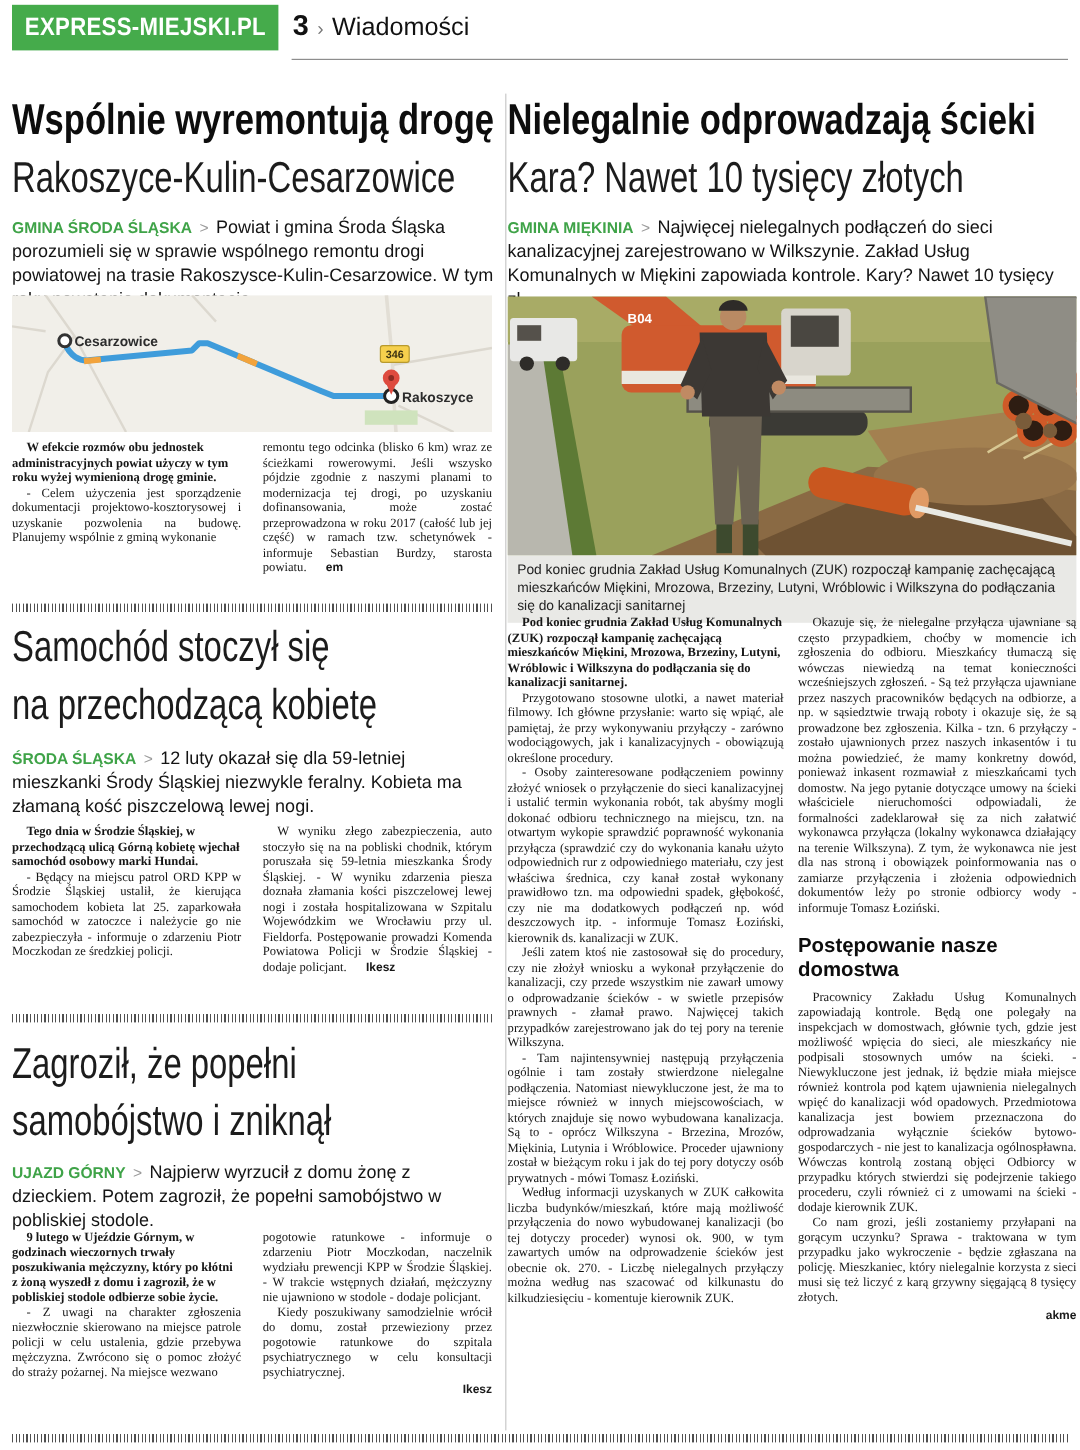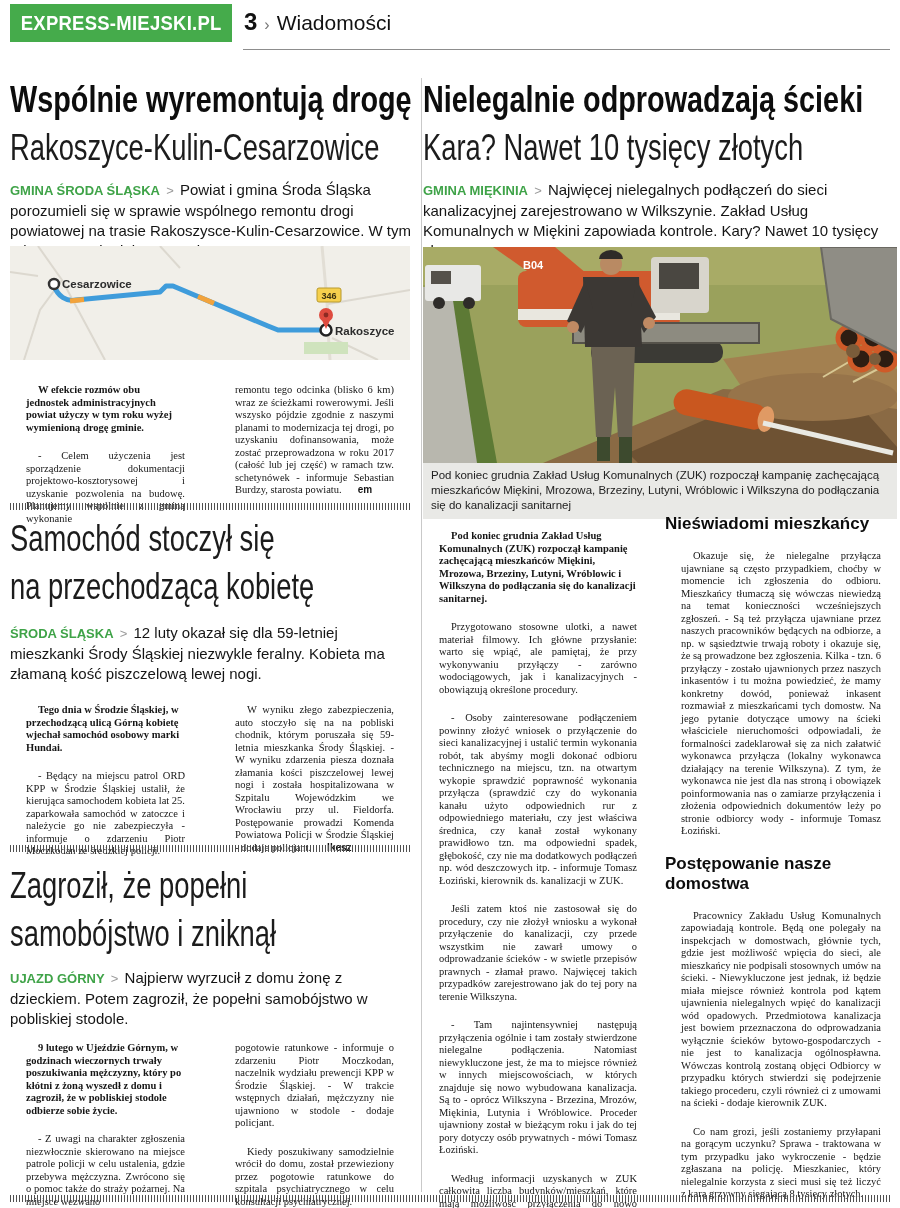--- a/index.html
+++ b/index.html
@@ -25,21 +25,21 @@
   
   .lead{position:absolute;font-size:15px;line-height:20px;color:#141414;}
   .tag{color:#3fa348;font-weight:700;font-size:13px;}
   .tag-arrow{color:#9a9a9a;font-size:13px;padding:0 2px;}
   
   .body-cols{position:absolute;display:flex;}
   .bcol{text-align:justify;}
   .intro{font-family:"Liberation Sans",sans-serif;font-weight:700;font-size:10px;
          line-height:13px;text-align:left;color:#111;margin:0 0 12px 0;}
   .bcol p{font-family:"Liberation Serif",serif;font-size:10.5px;line-height:12.5px;
-          color:#161616;margin:16px;text-indent:12px;}
+          color:#161616;margin:0;text-indent:12px;}
   .bcol p.noind{text-indent:0;}
   .sig{font-family:"Liberation Sans",sans-serif;font-weight:700;font-size:10px;padding-left:16px;}
   .sig-line{font-family:"Liberation Sans",sans-serif;font-weight:700;font-size:10px;
             text-align:right;margin-top:2px;}
   .subhead{font-family:"Liberation Sans",sans-serif;font-weight:700;font-size:17px;
            color:#0d0d0d;margin:0 0 8px 0;text-align:left;}
   .subhead.second{margin-top:14px;}
   
   .caption{position:absolute;left:423px;top:463px;width:458px;background:#e9e9e6;
            padding:5px 8px 6px 8px;font-size:11.5px;line-height:15px;color:#222;}
@@ -150,21 +150,21 @@
     <span class="cond">Zagroził, że popełni</span>
   </div>
   <div class="lead" style="left:10px;top:968px;width:402px;">
     <span class="tag">UJAZD GÓRNY</span>
     <span class="tag-arrow">&gt;</span>
     <span>Najpierw wyrzucił z domu żonę z dzieckiem. Potem zagroził, że popełni samobójstwo w pobliskiej stodole.</span>
   </div>
   <div class="body-cols" style="left:10px;top:1026px;width:400px;gap:18px;">
     <div class="bcol" style="width:191px;">
       <p class="intro">9 lutego w Ujeździe Górnym, w godzinach wieczornych trwały poszukiwania mężczyzny, który po kłótni z żoną wyszedł z domu i zagroził, że w pobliskiej stodole odbierze sobie życie.</p>
-      <p>- Z uwagi na charakter zgłoszenia niezwłocznie skierowano na miejsce patrole policji w celu ustalenia, gdzie przebywa mężczyzna. Zwrócono się o pomoc także do straży pożarnej. Na miejsce wezwano</p>
+      <p>- Z uwagi na charakter zgłoszenia niezwłocznie skierowano na miejsce patrole policji w celu ustalenia, gdzie przebywa mężczyzna. Zwrócono się o pomoc złożyć do straży pożarnej. Na miejsce wezwano</p>
     </div>
     <div class="bcol" style="width:191px;">
       <p class="noind">pogotowie ratunkowe - informuje o zdarzeniu Piotr Moczkodan, naczelnik wydziału prewencji KPP w Środzie Śląskiej. - W trakcie wstępnych działań, mężczyzny nie ujawniono w stodole - dodaje policjant.</p>
       <p>Kiedy poszukiwany samodzielnie wrócił do domu, został przewieziony przez pogotowie ratunkowe do szpitala psychiatrycznego w celu konsultacji psychiatrycznej.</p>
       <div class="sig-line">Ikesz</div>
     </div>
   </div>
 
   <div class="hl bold" style="left:423px;top:82px;">
     <span class="cond">Nielegalnie odprowadzają ścieki</span>
@@ -264,21 +264,20 @@
   <div class="body-cols" style="left:423px;top:514px;width:474px;gap:12px;">
     <div class="bcol" style="width:230px;">
       <p class="intro">Pod koniec grudnia Zakład Usług Komunalnych (ZUK) rozpoczął kampanię zachęcającą mieszkańców Miękini, Mrozowa, Brzeziny, Lutyni, Wróblowic i Wilkszyna do podłączania się do kanalizacji sanitarnej.</p>
       <p>Przygotowano stosowne ulotki, a nawet materiał filmowy. Ich główne przysłanie: warto się wpiąć, ale pamiętaj, że przy wykonywaniu przyłączy - zarówno wodociągowych, jak i kanalizacyjnych - obowiązują określone procedury.</p>
       <p>- Osoby zainteresowane podłączeniem powinny złożyć wniosek o przyłączenie do sieci kanalizacyjnej i ustalić termin wykonania robót, tak abyśmy mogli dokonać odbioru technicznego na miejscu, tzn. na otwartym wykopie sprawdzić poprawność wykonania przyłącza (sprawdzić czy do wykonania kanału użyto odpowiednich rur z odpowiedniego materiału, czy jest właściwa średnica, czy kanał został wykonany prawidłowo tzn. ma odpowiedni spadek, głębokość, czy nie ma dodatkowych podłączeń np. wód deszczowych itp. - informuje Tomasz Łoziński, kierownik ds. kanalizacji w ZUK.</p>
       <p>Jeśli zatem ktoś nie zastosował się do procedury, czy nie złożył wniosku a wykonał przyłączenie do kanalizacji, czy przede wszystkim nie zawarł umowy o odprowadzanie ścieków - w swietle przepisów prawnych - złamał prawo. Najwięcej takich przypadków zarejestrowano jak do tej pory na terenie Wilkszyna.</p>
       <p>- Tam najintensywniej następują przyłączenia ogólnie i tam zostały stwierdzone nielegalne podłączenia. Natomiast niewykluczone jest, że ma to miejsce również w innych miejscowościach, w których znajduje się nowo wybudowana kanalizacja. Są to - oprócz Wilkszyna - Brzezina, Mrozów, Miękinia, Lutynia i Wróblowice. Proceder ujawniony został w bieżącym roku i jak do tej pory dotyczy osób prywatnych - mówi Tomasz Łoziński.</p>
       <p>Według informacji uzyskanych w ZUK całkowita liczba budynków/mieszkań, które mają możliwość przyłączenia do nowo wybudowanej kanalizacji (bo tej dotyczy proceder) wynosi ok. 900, w tym zawartych umów na odprowadzenie ścieków jest obecnie ok. 270. - Liczbę nielegalnych przyłączy można według nas szacować od kilkunastu do kilkudziesięciu - komentuje kierownik ZUK.</p>
     </div>
     <div class="bcol" style="width:232px;">
-      <div class="subhead">Nieświadomi mieszkańcy</div>
       <p>Okazuje się, że nielegalne przyłącza ujawniane są często przypadkiem, choćby w momencie ich zgłoszenia do odbioru. Mieszkańcy tłumaczą się wówczas niewiedzą na temat konieczności wcześniejszych zgłoszeń. - Są też przyłącza ujawniane przez naszych pracowników będących na odbiorze, a np. w sąsiedztwie trwają roboty i okazuje się, że są prowadzone bez zgłoszenia. Kilka - tzn. 6 przyłączy - zostało ujawnionych przez naszych inkasentów i tu można powiedzieć, że mamy konkretny dowód, ponieważ inkasent rozmawiał z mieszkańcami tych domostw. Na jego pytanie dotyczące umowy na ścieki właściciele nieruchomości odpowiadali, że formalności zadeklarował się za nich załatwić wykonawca przyłącza (lokalny wykonawca działający na terenie Wilkszyna). Z tym, że wykonawca nie jest dla nas stroną i obowiązek poinformowania nas o zamiarze przyłączenia i złożenia odpowiednich dokumentów leży po stronie odbiorcy wody - informuje Tomasz Łoziński.</p>
       <div class="subhead second">Postępowanie nasze domostwa</div>
       <p>Pracownicy Zakładu Usług Komunalnych zapowiadają kontrole. Będą one polegały na inspekcjach w domostwach, głównie tych, gdzie jest możliwość wpięcia do sieci, ale mieszkańcy nie podpisali stosownych umów na ścieki. - Niewykluczone jest jednak, iż będzie miała miejsce również kontrola pod kątem ujawnienia nielegalnych wpięć do kanalizacji wód opadowych. Przedmiotowa kanalizacja jest bowiem przeznaczona do odprowadzania wyłącznie ścieków bytowo-gospodarczych - nie jest to kanalizacja ogólnospławna. Wówczas kontrolą zostaną objęci Odbiorcy w przypadku których stwierdzi się podejrzenie takiego procederu, czyli również ci z umowami na ścieki - dodaje kierownik ZUK.</p>
       <p>Co nam grozi, jeśli zostaniemy przyłapani na gorącym uczynku? Sprawa - traktowana w tym przypadku jako wykroczenie - będzie zgłaszana na policję. Mieszkaniec, który nielegalnie korzysta z sieci musi się też liczyć z karą grzywny sięgającą 8 tysięcy złotych.</p>
       <div class="sig-line">akme</div>
     </div>
   </div>
 
   <div class="hatch" style="left:10px;top:1195px;width:880px;"></div>
 

